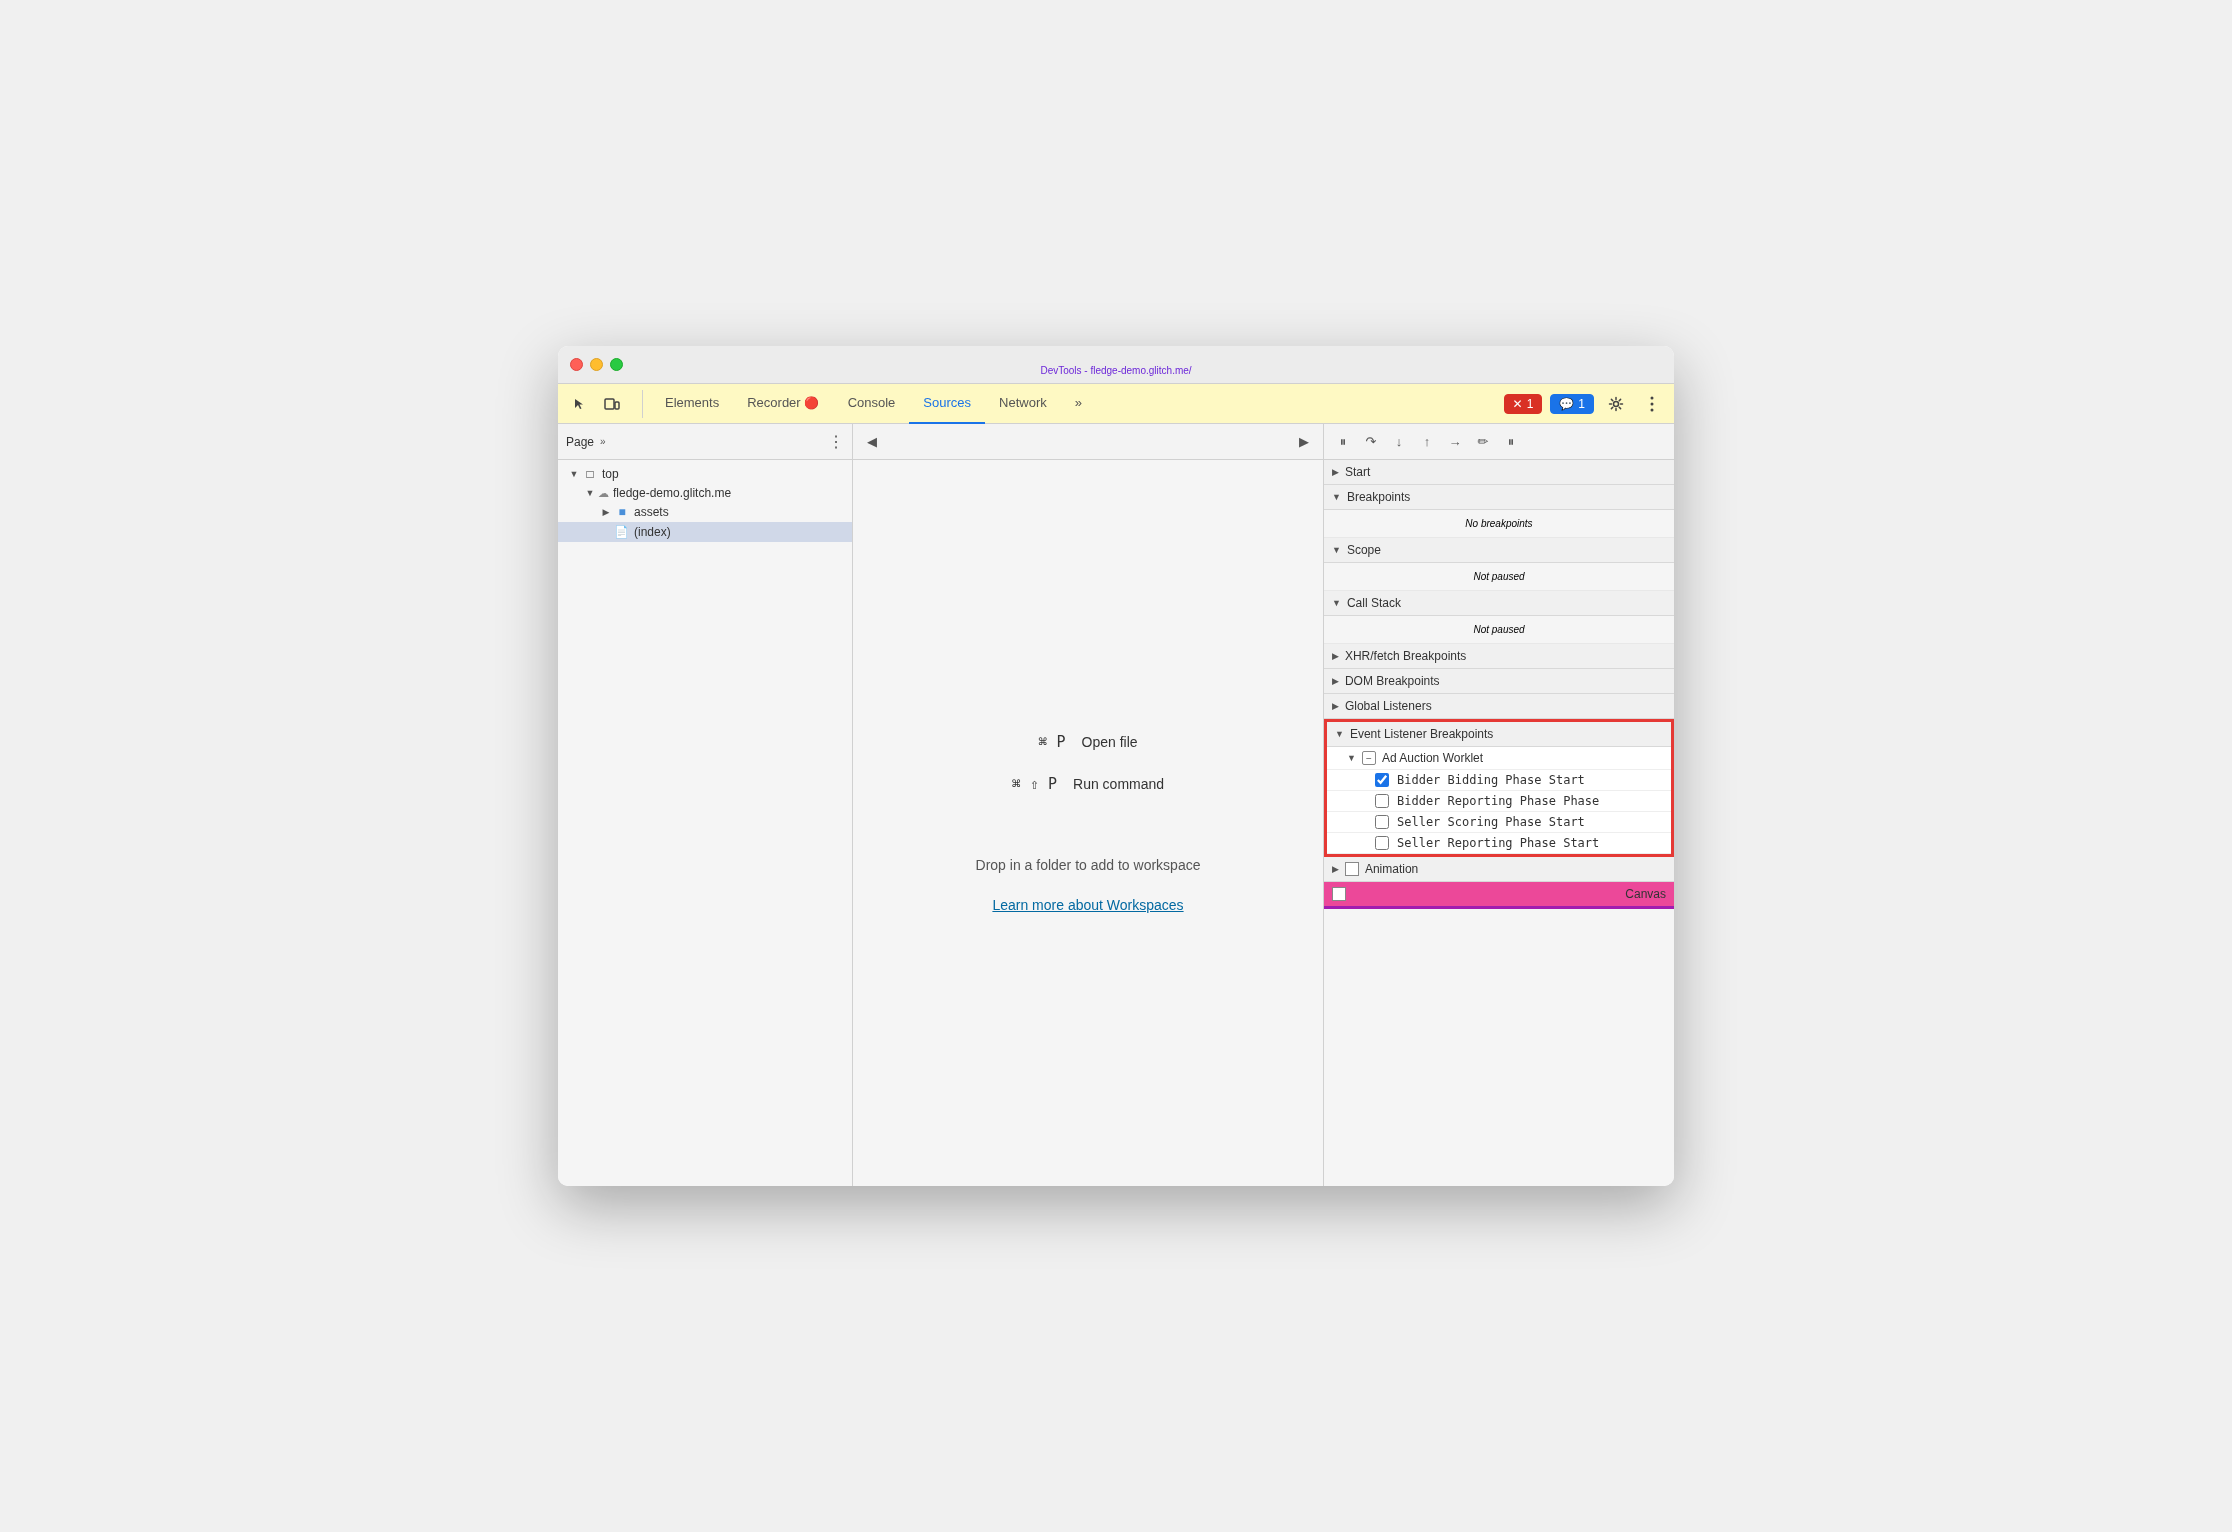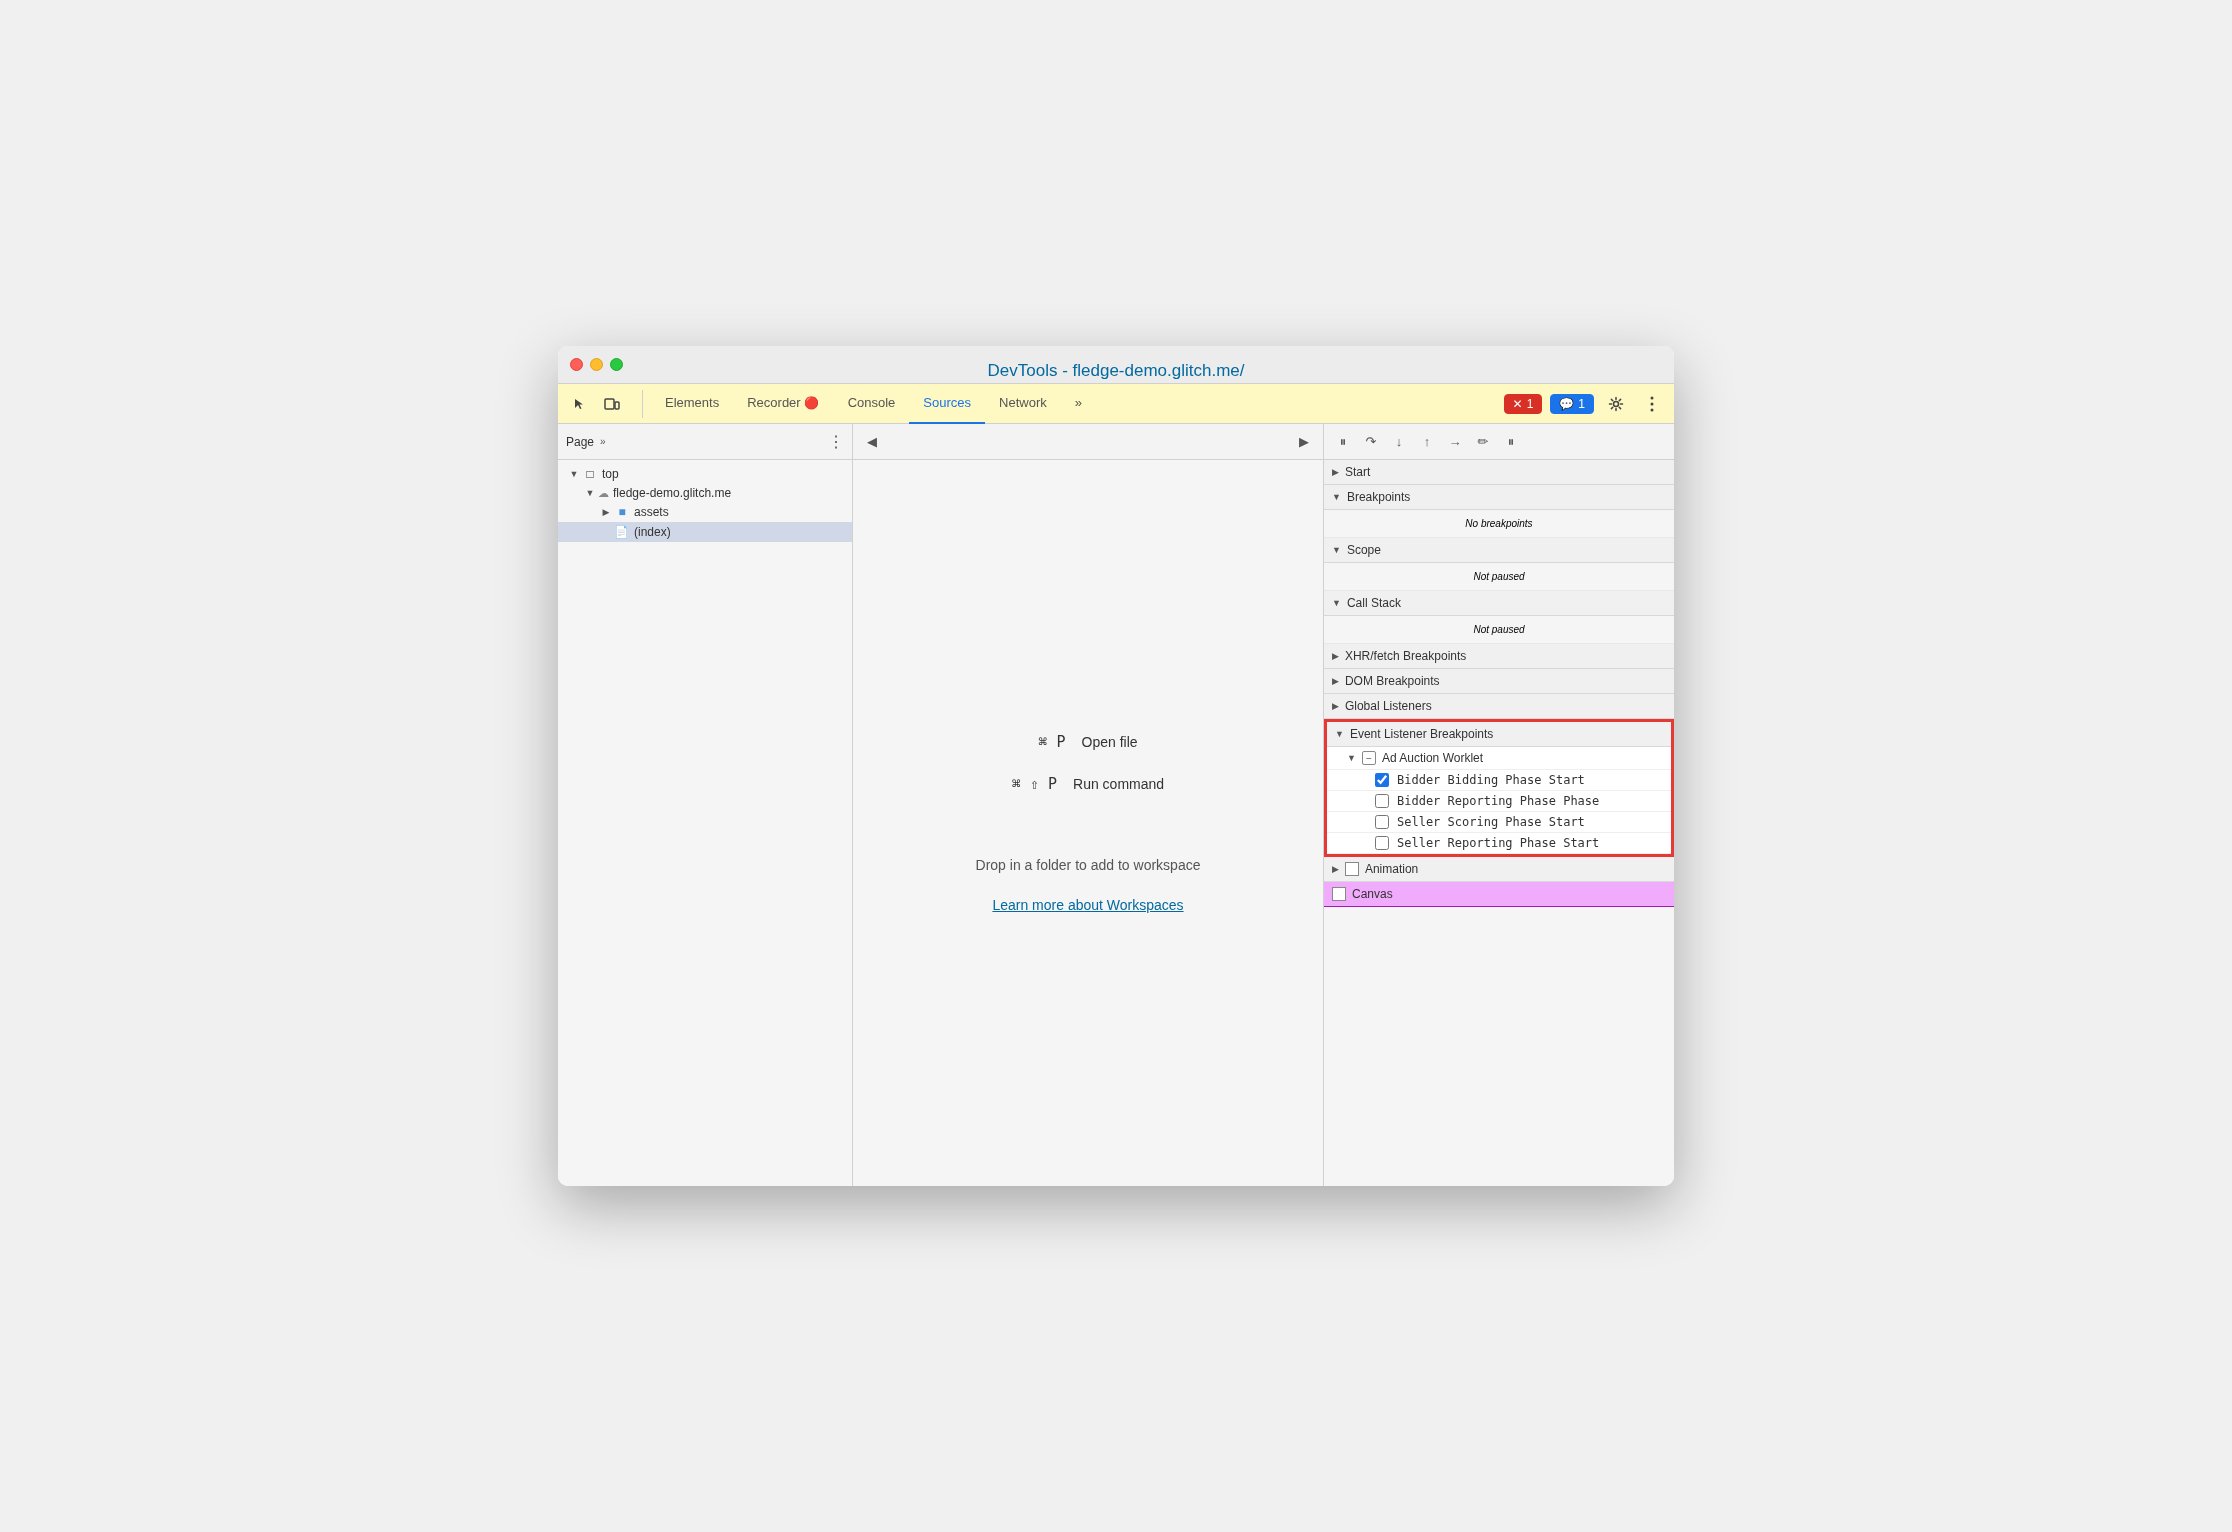--- a/index.html
+++ b/index.html
@@ -47,23 +47,23 @@
     }
 
     .tl-red { background: #ff5f57; border: 0.5px solid #e0443e; }
     .tl-yellow { background: #ffbd2e; border: 0.5px solid #dea123; }
     .tl-green { background: #28ca42; border: 0.5px solid #1aab29; }
 
     .title-bar-title {
       position: absolute;
       left: 50%;
       transform: translateX(-50%);
-      font-size: 17px;
+      font-size: 10px;
       font-weight: 500;
-      color: #0369a1;
+      color: #6d28d9;
       margin-top: 12px;
     }
 
     
     .toolbar {
       background: #fef9c3;
       height: 40px;
       display: flex;
       align-items: center;
       border-bottom: 1px solid #d0d0d0;
@@ -430,26 +430,27 @@
       font-size: 12px;
       color: #333;
       cursor: pointer;
       gap: 6px;
     }
 
     .canvas-section {
       display: flex;
       align-items: center;
       padding: 5px 8px;
-      background: #f0abfc;
-      border-bottom: 1px solid #a21caf;
+      background: #ec4899;
+      border-bottom: 3px solid #a21caf;
       font-size: 12px;
       color: #333;
       cursor: pointer;
       gap: 6px;
+      justify-content: space-between;
     }
 
     .canvas-checkbox {
       width: 14px;
       height: 14px;
       border: 1px solid #888;
       display: inline-block;
       background: white;
     }
   </style>

